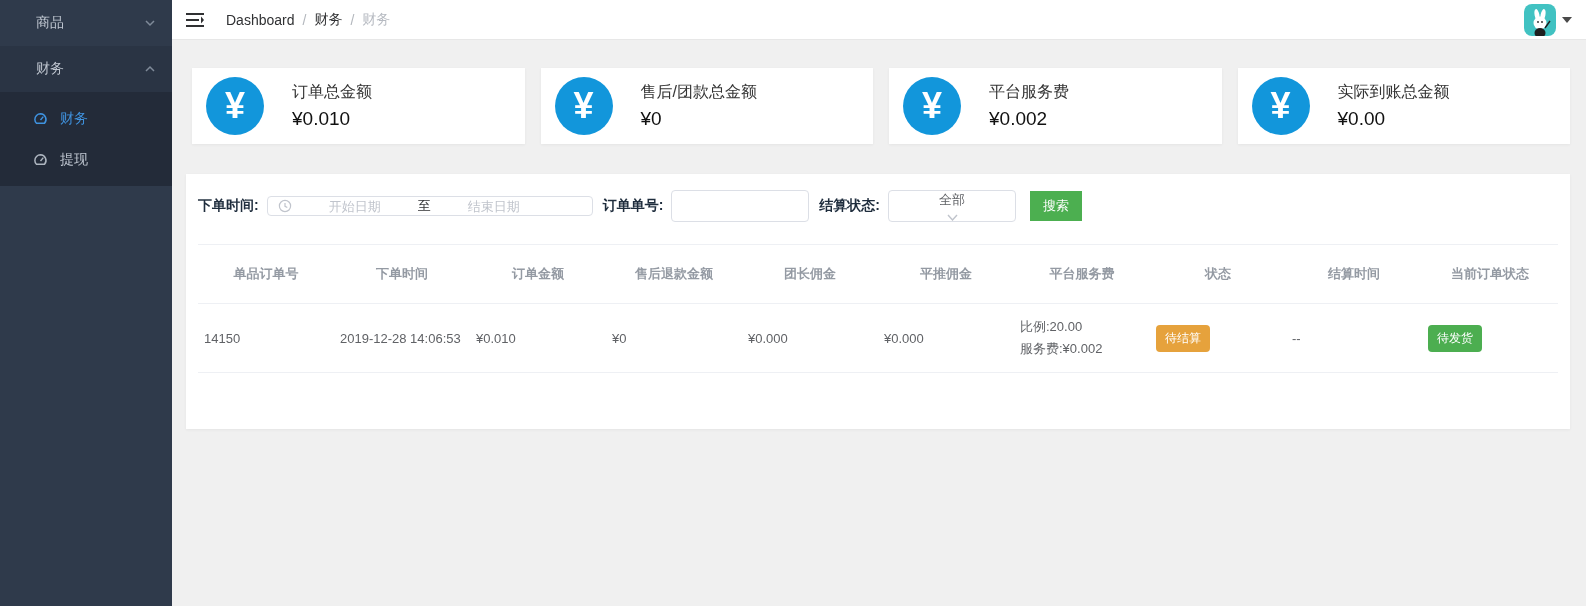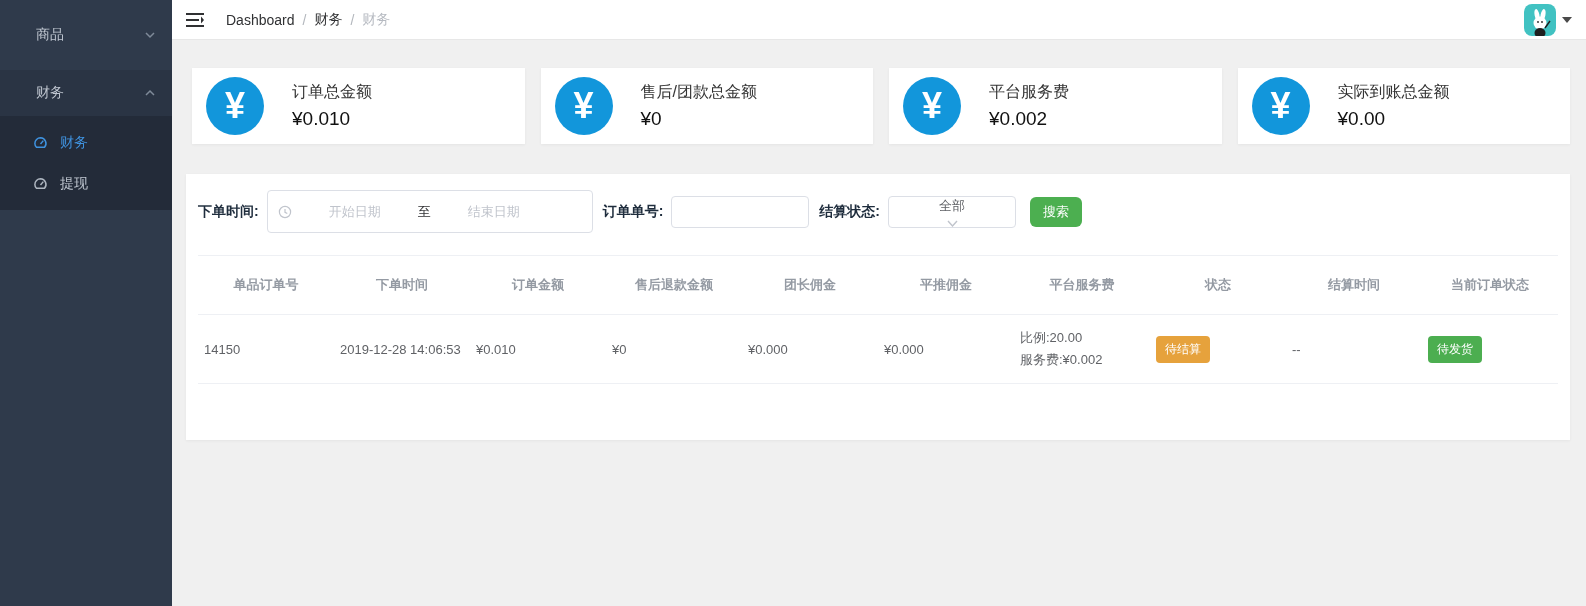--- a/index.html
+++ b/index.html
@@ -1,21 +1,21 @@
 <!DOCTYPE html>
 <html><head>
 <meta charset="utf-8">
 <style>
   * { margin:0; padding:0; box-sizing:border-box; }
   html,body { width:1586px; height:606px; overflow:hidden; }
   body { font-family:"Liberation Sans","DejaVu Sans",sans-serif; background:#f0f0f0; display:flex; }
 
   
   .sidebar { width:172px; height:606px; background:#2f3a4b; flex-shrink:0; color:#c0c7d1; font-size:14px; }
-  .side-item { height:46px; display:flex; align-items:center; padding:0 16px 0 36px; cursor:pointer; position:relative;margin-top:12px; }
+  .side-item { height:46px; display:flex; align-items:center; padding:0 16px 0 36px; cursor:pointer; position:relative; }
   .side-item.toplevel-iconed { padding-left:16px; }
   .side-item .chev { position:absolute; right:16px; top:50%; transform:translateY(-50%); }
   .group-expanded { background:#2a3444; }
   .submenu { background:#232b39; padding:6px 0; }
   .sub-item { height:41px; display:flex; align-items:center; padding-left:33px; cursor:pointer; }
   .sub-item .mi, .side-item .mi { margin-right:12px; display:inline-flex; }
   .sub-item.active { color:#3f93e0; }
   svg { display:block; }
 
   
@@ -37,29 +37,29 @@
   .stat-card { flex:1; background:#fff; height:76px; display:flex; align-items:center; padding-left:14px; box-shadow:0 1px 3px rgba(0,0,0,0.05); }
   .yuan-circle { width:58px; height:58px; border-radius:50%; background:#1296db; color:#fff; display:flex; align-items:center; justify-content:center; font-size:36px; font-weight:bold; flex-shrink:0; }
   .stat-text { margin-left:28px; }
   .stat-title { font-size:16px; color:#333; }
   .stat-value { font-size:19px; color:#111; margin-top:5px; }
 
   
   .panel { background:#fff; margin:30px 16px 0 14px; padding:16px 12px 56px 12px; box-shadow:0 1px 3px rgba(0,0,0,0.05); }
   .filter-bar { display:flex; align-items:center; font-size:14px; color:#1f2d3d; }
   .flabel { font-weight:bold; margin-right:8px; white-space:nowrap; }
-  .date-range { width:326px; height:43px; border:1px solid #dcdfe6; border-radius:4px; display:flex; align-items:center; padding:0 10px; background:#fff; cursor:pointer; }
+  .date-range { width:326px; height:20px; border:1px solid #dcdfe6; border-radius:4px; display:flex; align-items:center; padding:0 10px; background:#fff; cursor:pointer; }
   .date-range input { border:none; outline:none; width:118px; text-align:center; font-size:13px; color:#606266; background:transparent; }
   .date-range input::placeholder { color:#c0c4cc; }
   .date-sep { color:#303133; font-size:13px; padding:0 4px; }
   .clock { margin-right:4px; display:inline-flex; }
   .txt-input { width:138px; height:32px; border:1px solid #dcdfe6; border-radius:4px; padding:0 10px; font-size:13px; color:#606266; outline:none; }
   .sp10 { width:10px; } .sp14 { width:14px; }
   .select-box { width:128px; height:32px; border:1px solid #dcdfe6; border-radius:4px; display:flex; align-items:center; justify-content:space-between; padding:0 10px; font-size:13px; color:#606266; cursor:pointer; background:#fff;flex-direction:column; }
-  .search-btn { width:52px; height:30px; background:#4caf50; border:none; border-radius:6px; color:#fff; font-size:13px; cursor:pointer; font-family:inherit; }
+  .search-btn { width:52px; height:30px; background:#4caf50; border:none; border-radius:0; color:#fff; font-size:13px; cursor:pointer; font-family:inherit; }
 
   
   table { width:100%; border-collapse:collapse; table-layout:fixed; margin-top:22px; }
   thead th { text-align:center; font-size:13px; color:#949aa3; font-weight:bold; padding:20px 6px; border-top:1px solid #eef0f4; border-bottom:1px solid #eef0f4; }
   tbody td { font-size:13px; color:#606266; padding:12px 6px; border-bottom:1px solid #eef0f4; vertical-align:middle; }
   .fee-line { line-height:1.7; }
   .badge { display:inline-block; color:#fff; font-size:12px; padding:5px 9px; border-radius:4px; }
   .badge-orange { background:#e6a23c;text-align:right; }
   .badge-green { background:#4cae50; }
 </style>

